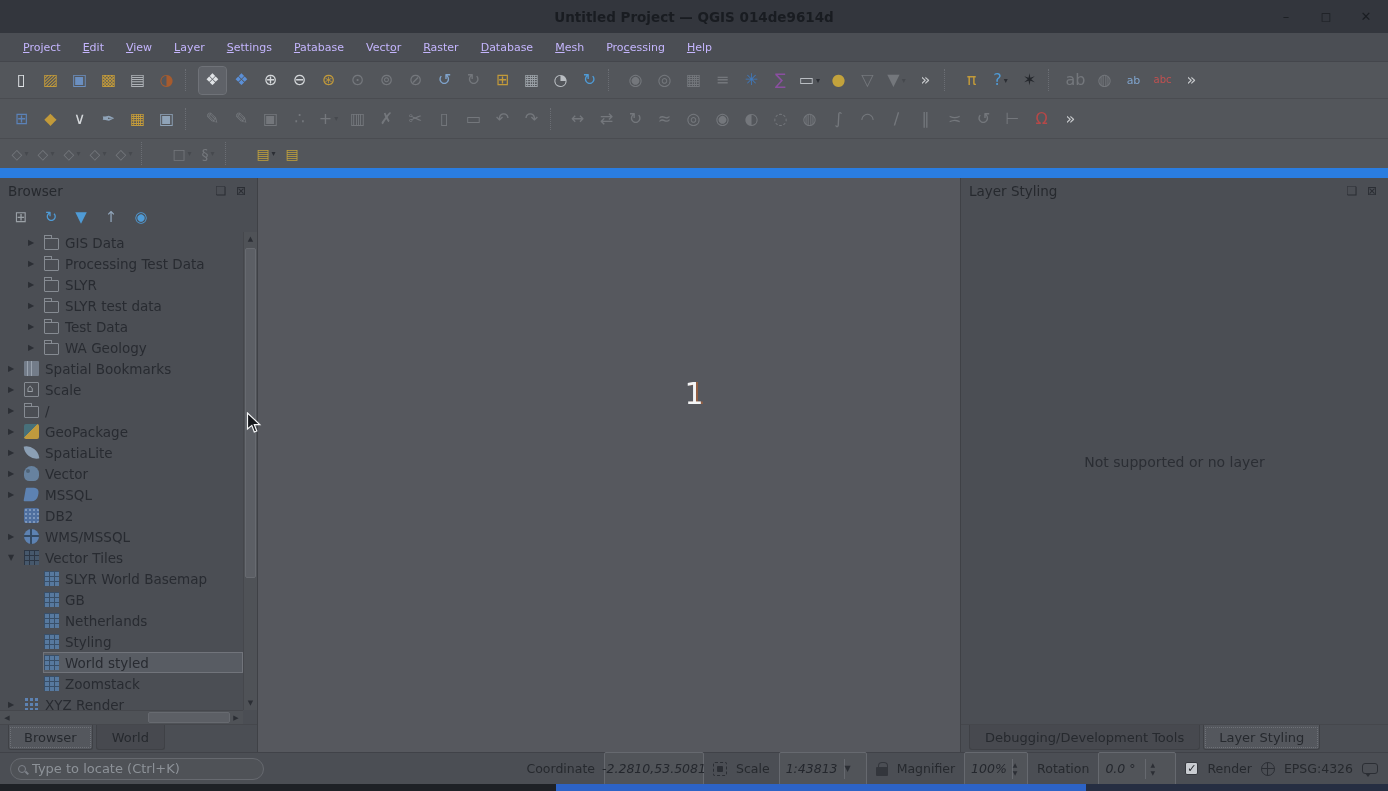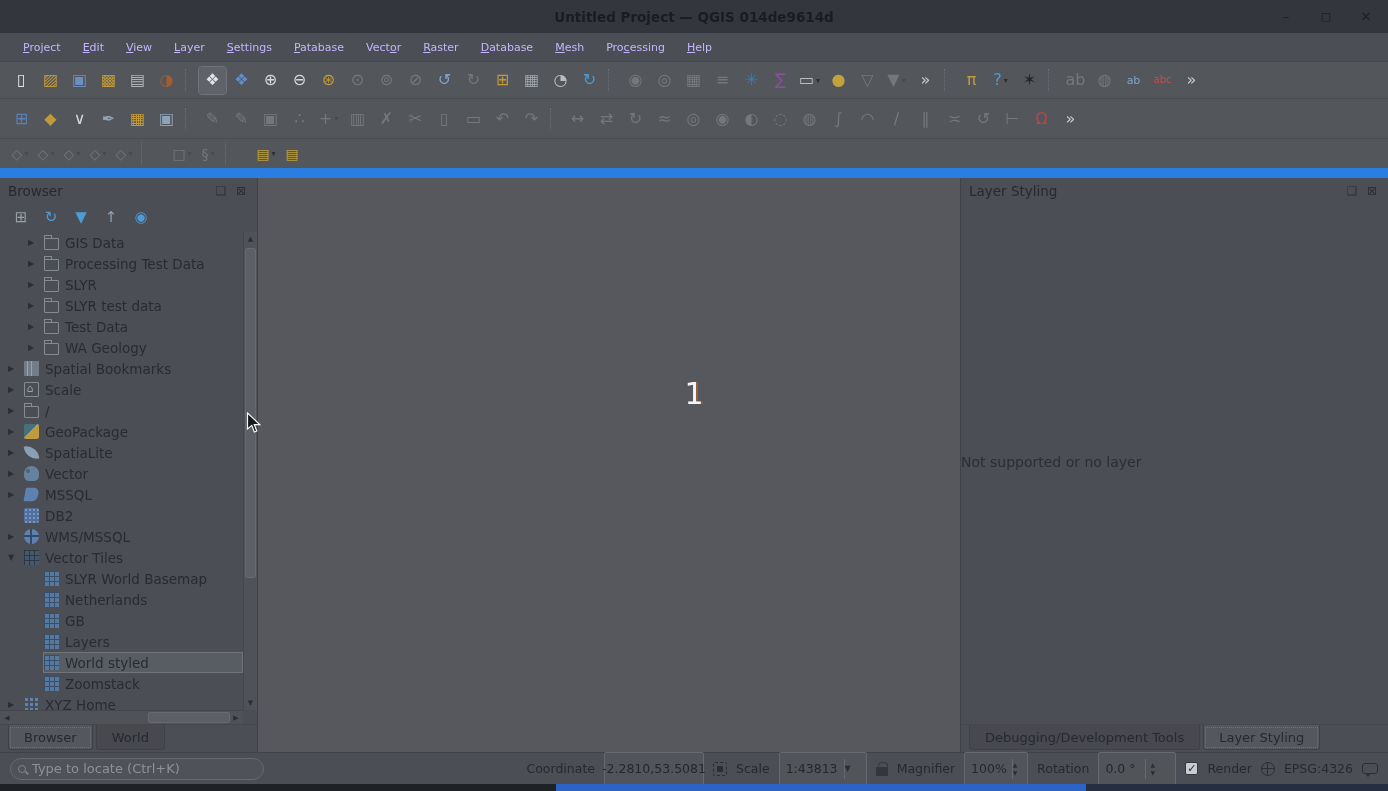--- a/index.html
+++ b/index.html
@@ -120,39 +120,39 @@
 
   
   #canvas { position:absolute; left:258px; top:178px; width:702px; height:574px;
     background:#56585e; }
   #canvas-label { position:absolute; left:421px; top:198px; width:30px; text-align:center;
     font-size:30px; color:#f4f5f6; text-shadow:2px 0 0 rgba(195,100,45,.55); }
 
   
   #styling-panel { position:absolute; left:960px; top:178px; width:428px; height:574px;
     background:#4b4e54; border-left:1px solid #3f4146; }
-  #styling-message { position:absolute; left:0; right:0; top:276px; 
+  #styling-message { position:absolute; left:0; right:0; top:276px; text-align:center;
     font-size:14px; color:#2b2e34; }
 
   
   #statusbar { position:absolute; left:0; top:752px; width:1388px; height:32px;
     background:#4b4e54; border-top:1px solid #404248; display:flex; align-items:center;
     padding:0 10px; gap:9px; font-size:12.5px; color:#26292e; }
   #locator { width:254px; height:22px; background:#4f5257; border:1px solid #66696f;
     border-radius:11px; display:flex; align-items:center; padding:0 7px; gap:6px; flex:none; }
   .search-glyph { width:8px; height:8px; border:1.5px solid #7e828a; border-radius:50%;
     position:relative; flex:none; }
   .search-glyph::after { content:""; position:absolute; left:6px; top:6px; width:4px;
     height:1.5px; background:#7e828a; transform:rotate(45deg); }
   #locator input { flex:1; background:transparent; border:none; outline:none;
     font-family:inherit; font-size:13px; color:#9ba0a6; }
   #locator input::placeholder { color:#8d9298; }
   #sb-spacer { flex:1; }
   .sb-field { height:34px; background:#515459; border:1px solid #66696f; border-radius:2px;
-    display:flex; align-items:center; padding:0 6px; font-size:12.5px; color:#24272d; }
+    display:flex; align-items:center; padding:0 6px; font-size:12.5px; color:#24272d;font-style:italic; }
   .sb-combo { padding-right:16px; }
   .combo-dd { width:15px; height:20px; border-left:1px solid #66696f; margin-left:6px;
     display:flex; align-items:center; justify-content:center; font-size:8px; color:#2b2e34; }
   .spin-col { width:14px; height:20px; border-left:1px solid #66696f; margin-left:5px;
     display:flex; flex-direction:column; align-items:center; justify-content:center;
     font-size:6px; color:#2b2e34; line-height:1.2; }
   .lock-icon { width:12px; height:9px; background:#33363c; border-radius:1px;
     position:relative; margin-top:5px; flex:none; }
   .lock-icon::before { content:""; position:absolute; left:2px; top:-5px; width:8px;
     height:6px; border:1.5px solid #33363c; border-bottom:none; border-radius:4px 4px 0 0; }
@@ -767,37 +767,37 @@
           <span class="row-body">
             <span class="ticon" data-icon="vtile"></span>
             <span>SLYR World Basemap</span>
           </span>
         </div>
 
         <div class="tree-item" style="--indent: 1;">
           <span class="arrow"></span>
           <span class="row-body">
             <span class="ticon" data-icon="vtile"></span>
+            <span>GB</span>
+          </span>
+        </div>
+
+        <div class="tree-item" style="--indent: 1;">
+          <span class="arrow"></span>
+          <span class="row-body">
+            <span class="ticon" data-icon="vtile"></span>
             <span>Netherlands</span>
           </span>
         </div>
 
         <div class="tree-item" style="--indent: 1;">
           <span class="arrow"></span>
           <span class="row-body">
             <span class="ticon" data-icon="vtile"></span>
-            <span>GB</span>
-          </span>
-        </div>
-
-        <div class="tree-item" style="--indent: 1;">
-          <span class="arrow"></span>
-          <span class="row-body">
-            <span class="ticon" data-icon="vtile"></span>
-            <span>Layers</span>
+            <span>Styling</span>
           </span>
         </div>
 
         <div class="tree-item selected" style="--indent: 1;">
           <span class="arrow"></span>
           <span class="row-body">
             <span class="ticon" data-icon="vtile"></span>
             <span>World styled</span>
           </span>
         </div>
@@ -807,21 +807,21 @@
           <span class="row-body">
             <span class="ticon" data-icon="vtile"></span>
             <span>Zoomstack</span>
           </span>
         </div>
 
         <div class="tree-item" style="--indent: 0;">
           <span class="arrow">▶</span>
           <span class="row-body">
             <span class="ticon" data-icon="xyz"></span>
-            <span>XYZ Home</span>
+            <span>XYZ Render</span>
           </span>
         </div>
       </div>
     <div id="v-scroll">
       <span class="sb-btn" style="top:0">▲</span>
       <div id="v-thumb"></div>
       <span class="sb-btn" style="bottom:0">▼</span>
     </div>
     <div id="h-scroll">
       <span class="sb-btn" style="left:0">◀</span>

